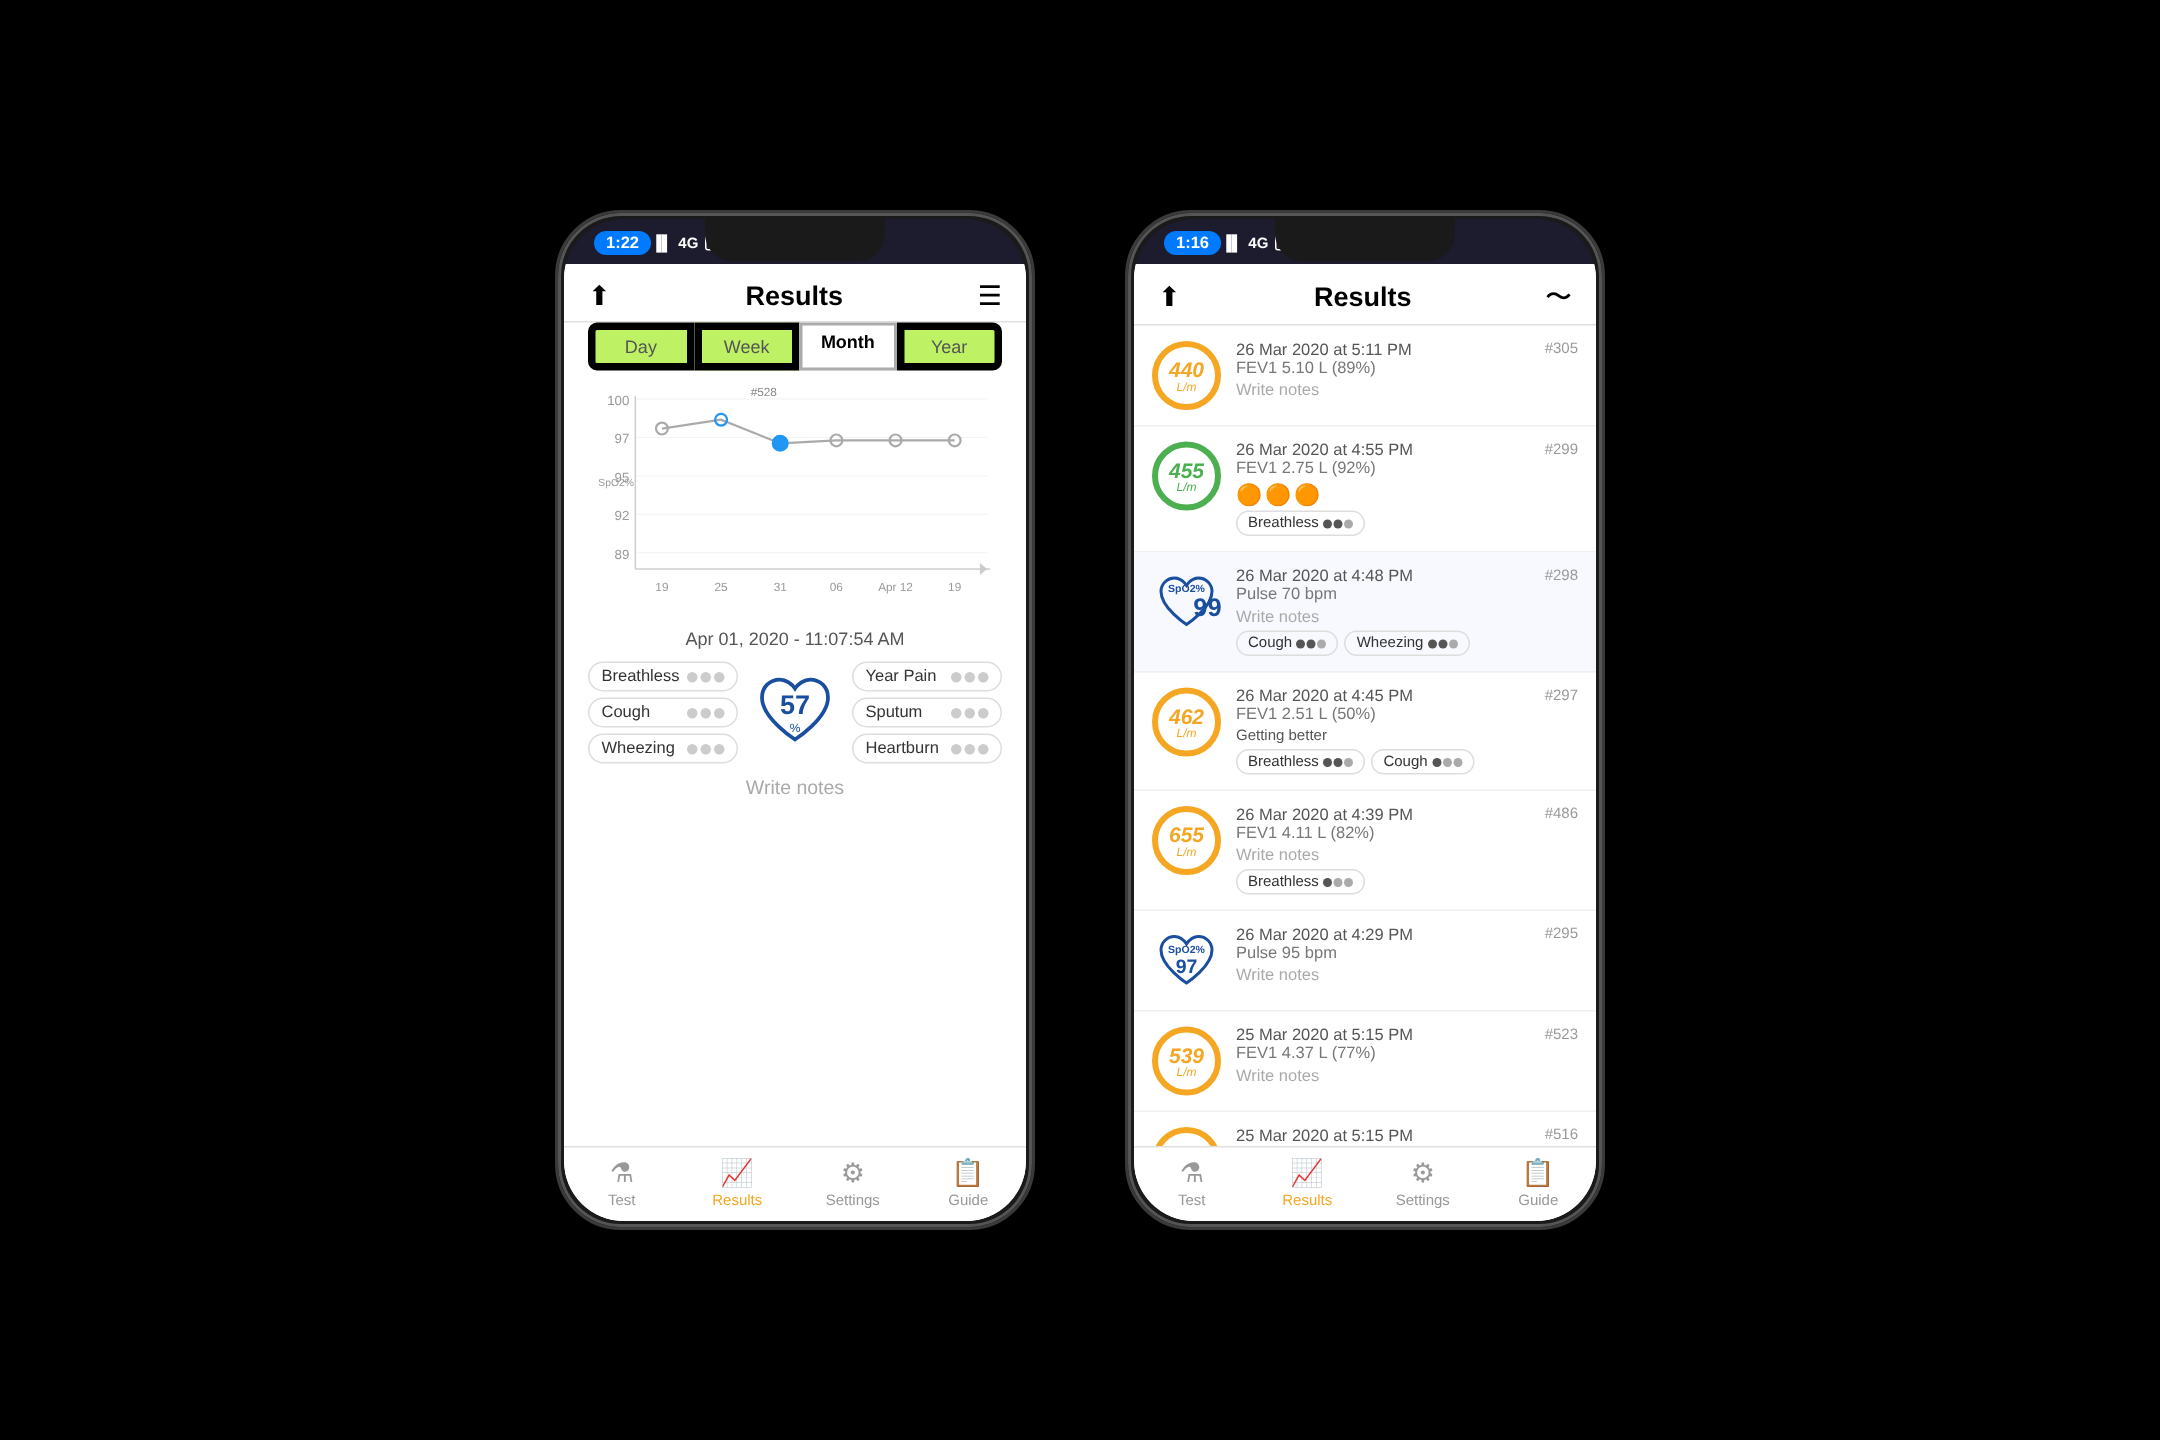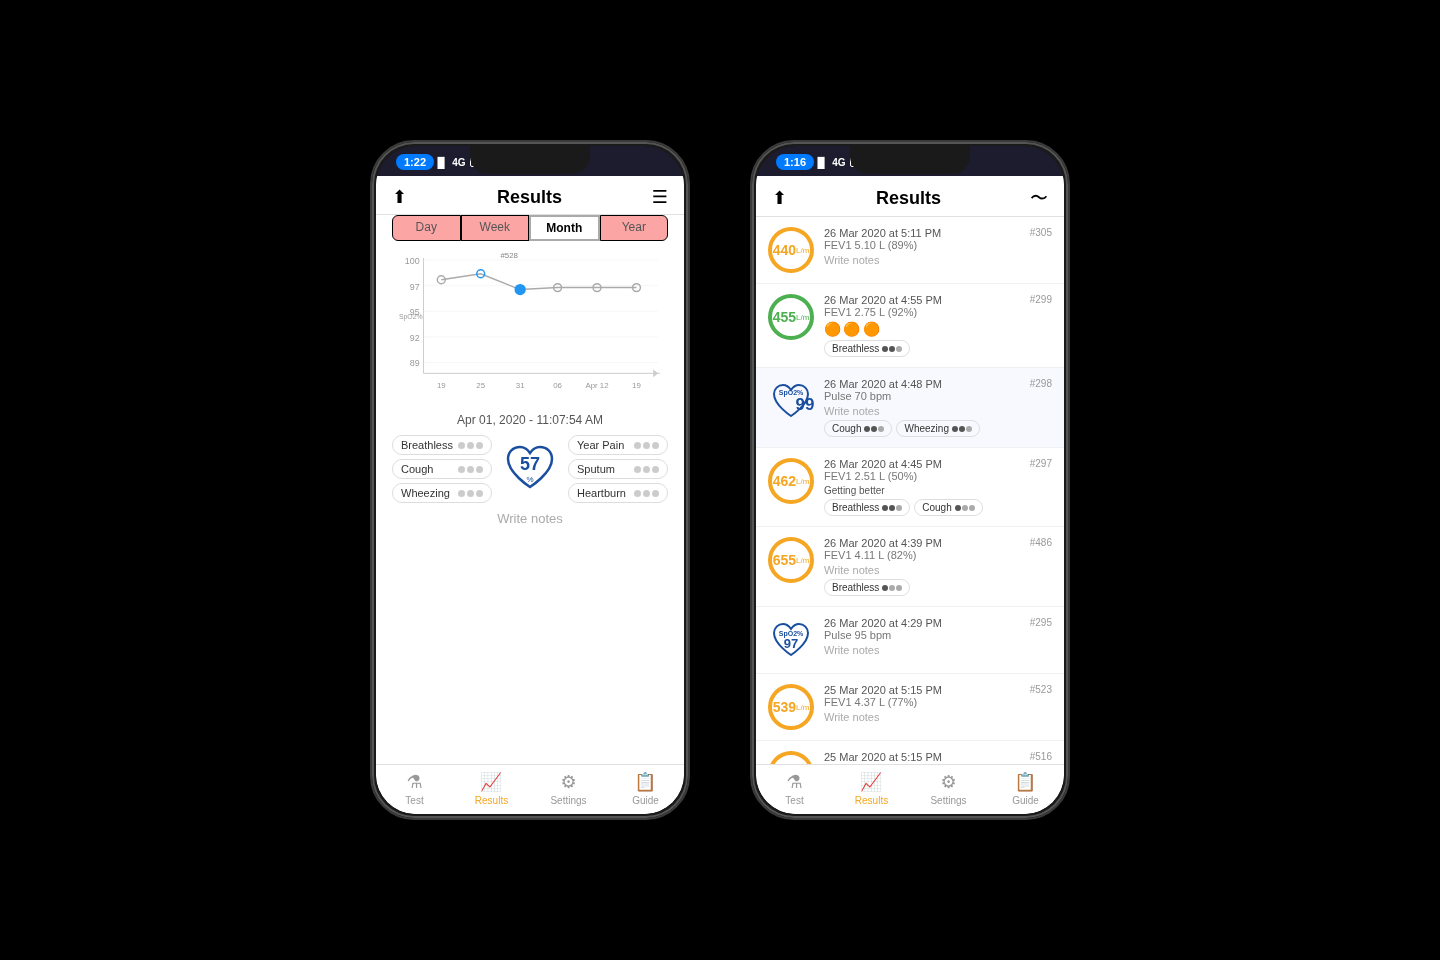--- a/index.html
+++ b/index.html
@@ -149,23 +149,23 @@
       display: flex;
       margin: 0 16px 8px;
       gap: 0;
     }
     .period-btn {
       flex: 1;
       text-align: center;
       padding: 4px 0;
       font-size: 12px;
       color: #555;
-      border: 1px solid #000000;
+      border: 5px solid #000000;
       cursor: pointer;
-      background: #fca5a5;
+      background: #bef264;
     }
     .period-btn:first-child { border-radius: 6px 0 0 6px; }
     .period-btn:last-child { border-radius: 0 6px 6px 0; }
     .period-btn.active {
       background: #fff;
       font-weight: 700;
       color: #000;
       border: 2px solid #aaa;
     }
     
@@ -303,24 +303,26 @@
       padding: 10px 12px;
       border-bottom: 1px solid #f0f0f0;
       gap: 10px;
     }
     .result-badge {
       width: 46px;
       height: 46px;
       border-radius: 50%;
       border: 4px solid #F5A623;
       display: flex;
+      flex-direction: column;
       align-items: center;
       justify-content: center;
       flex-shrink: 0;
       font-weight: 700;
+      font-style: italic;
     }
     .result-badge.green { border-color: #4CAF50; }
     .result-badge-val {
       font-size: 14px;
       font-weight: 700;
       color: #F5A623;
       line-height: 1;
     }
     .result-badge.green .result-badge-val { color: #4CAF50; }
     .result-badge-unit {

